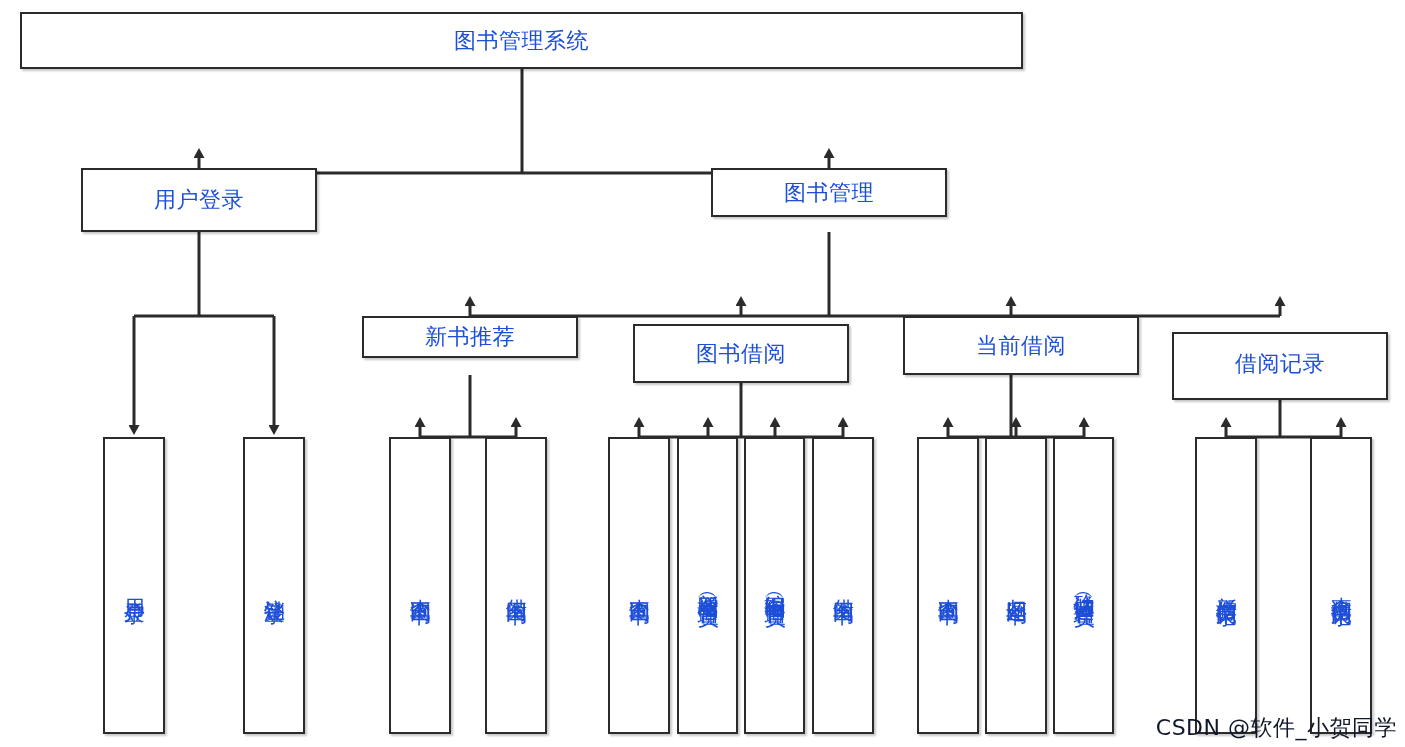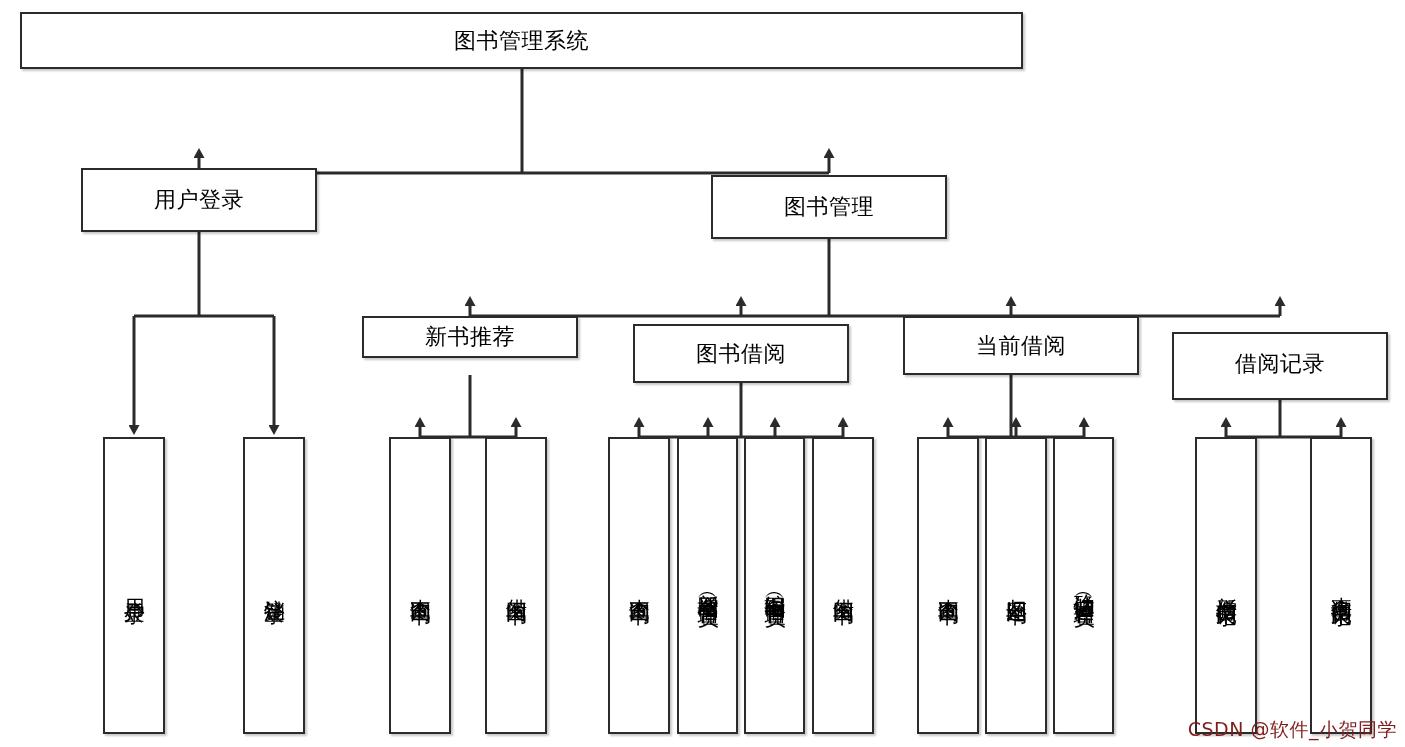--- a/index.html
+++ b/index.html
@@ -29,21 +29,21 @@
     position: absolute;
     box-sizing: border-box;
     border: 2px solid #2b2b2b;
     background: #ffffff;
     display: flex;
     align-items: center;
     justify-content: center;
     box-shadow: 2px 2px 2px rgba(0,0,0,0.22);
   }
   .node-label {
-    color: #000000;
+    color: #1d4ed8;
     font-size: 21px;
     line-height: 1.18;
     letter-spacing: 0.5px;
     text-align: right;
     white-space: pre;
   }
   .node.vertical .node-label {
     writing-mode: vertical-rl;
     text-orientation: upright;
     font-size: 21px;
@@ -53,22 +53,22 @@
   .node.horizontal .node-label {
     font-size: 22px;
   }
   .node.root .node-label {
     font-size: 22px;
   }
   #watermark {
     position: absolute;
     right: 8px;
     bottom: 4px;
-    color: #7f1d1d;
-    font-size: 19px;
+    color: #0f172a;
+    font-size: 22px;
     letter-spacing: 0.5px;
     white-space: nowrap;
     pointer-events: none;
   }
 </style>
 </head>
 <body>
 
 <div id="diagram-root">
 
@@ -115,21 +115,21 @@
       </g>
   </svg>
 
   <div id="nodes-layer">
       <div class="node horizontal root" style="left: 20px; top: 12px; width: 1003px; height: 57px;">
         <div class="node-label">图书管理系统</div>
       </div>
       <div class="node horizontal" style="left: 81px; top: 168px; width: 236px; height: 64px;">
         <div class="node-label">用户登录</div>
       </div>
-      <div class="node horizontal" style="left: 711px; top: 175px; width: 236px; height: 64px;">
+      <div class="node horizontal" style="left: 711px; top: 168px; width: 236px; height: 49px;">
         <div class="node-label">图书管理</div>
       </div>
       <div class="node horizontal" style="left: 362px; top: 316px; width: 216px; height: 42px;">
         <div class="node-label">新书推荐</div>
       </div>
       <div class="node horizontal" style="left: 633px; top: 324px; width: 216px; height: 59px;">
         <div class="node-label">图书借阅</div>
       </div>
       <div class="node horizontal" style="left: 903px; top: 316px; width: 236px; height: 59px;">
         <div class="node-label">当前借阅</div>

